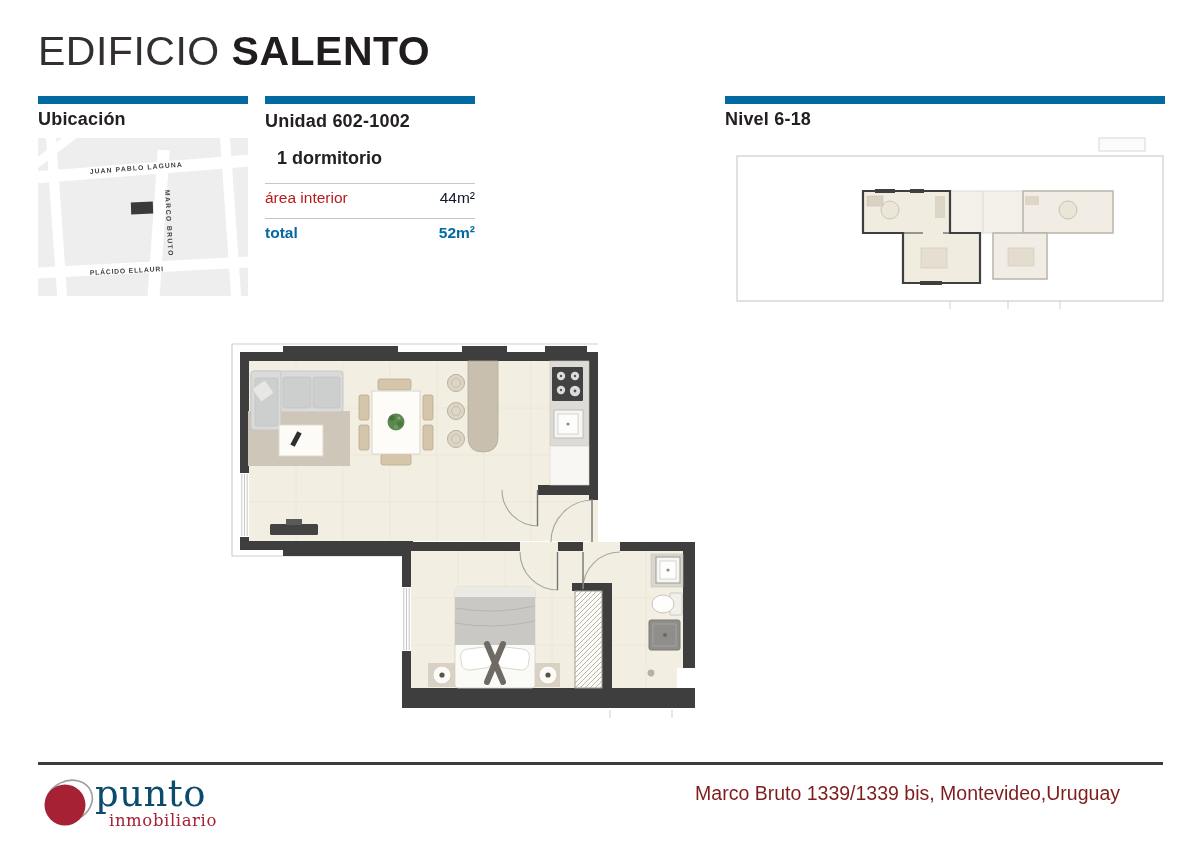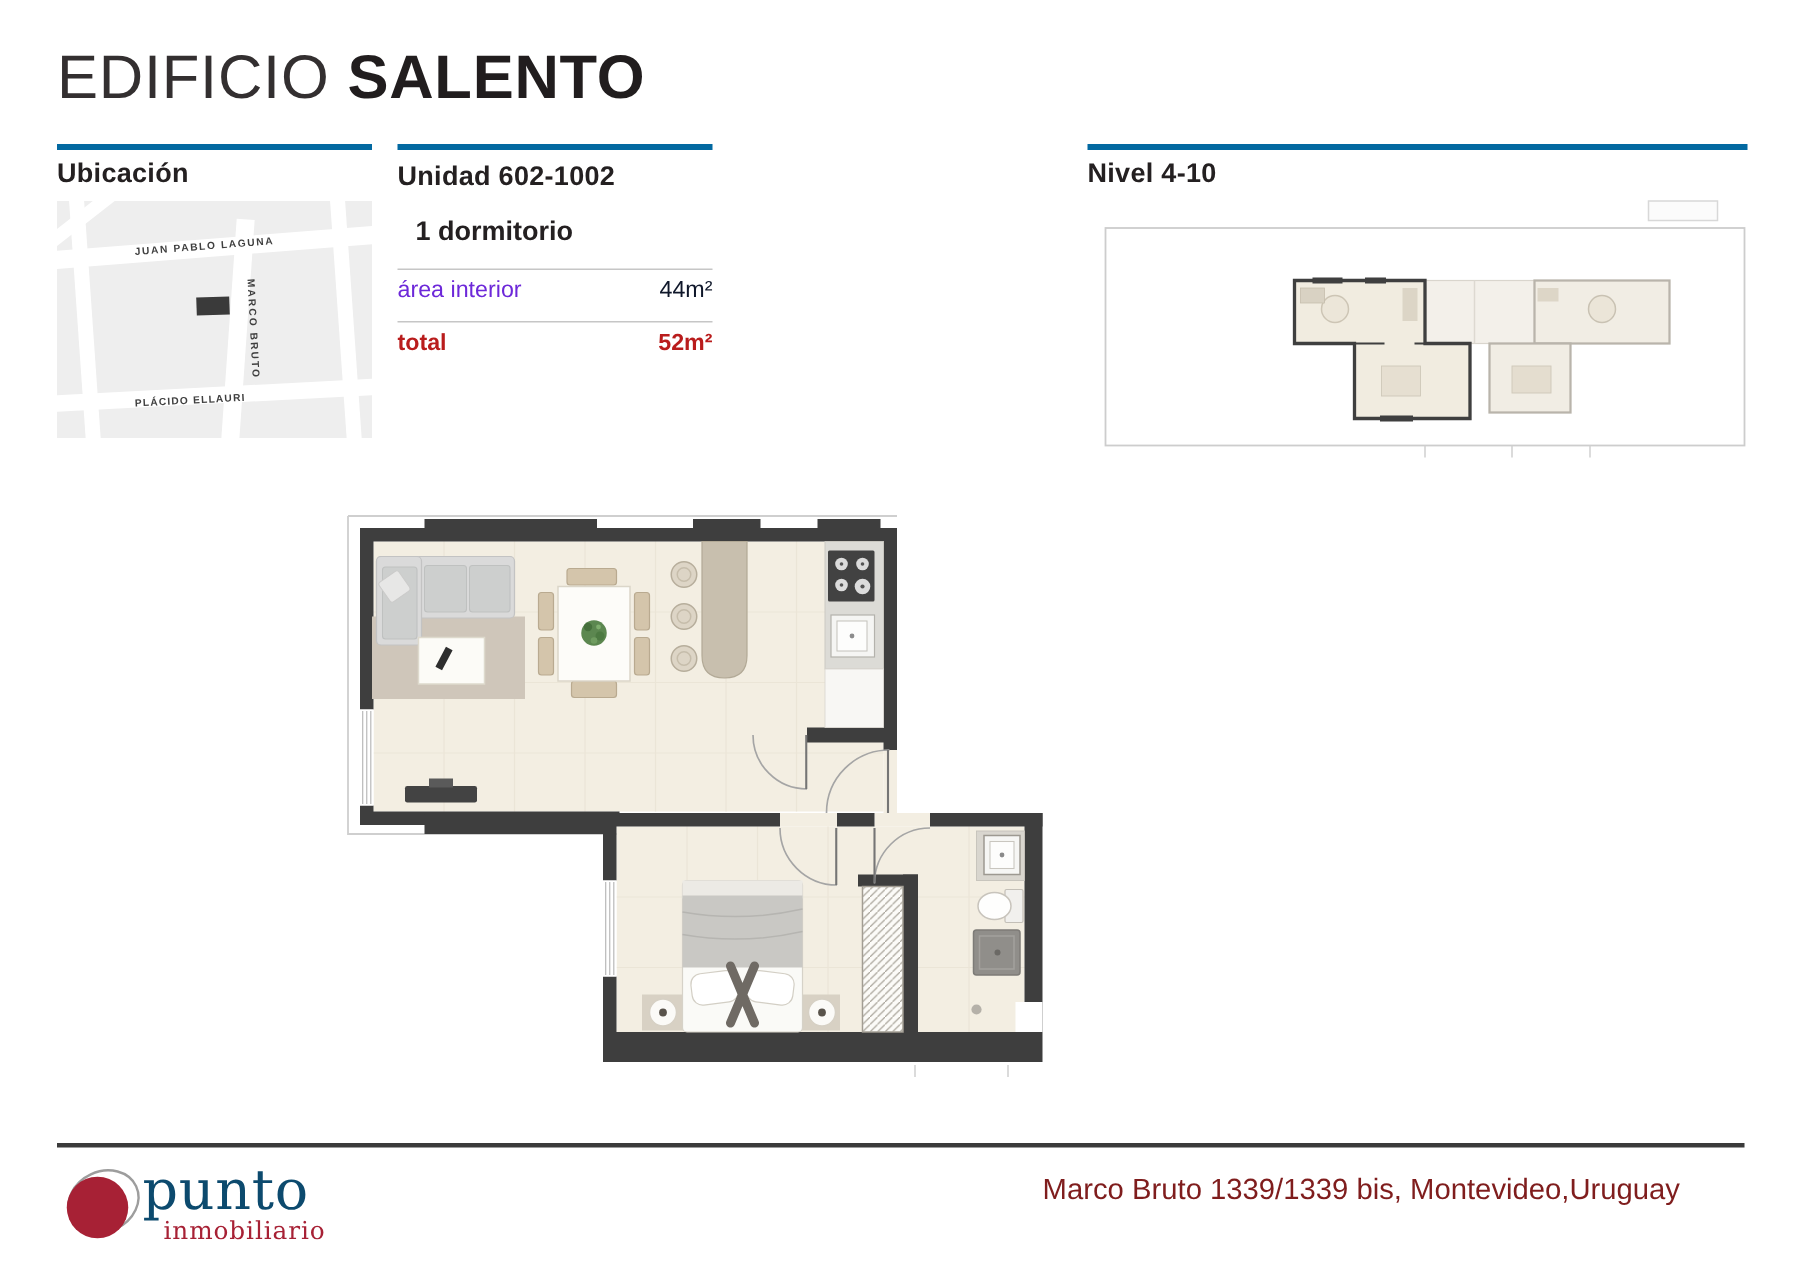--- a/index.html
+++ b/index.html
@@ -4,32 +4,32 @@
 <style>
   html,body{margin:0;padding:0;background:#fff;}
   body{font-family:"Liberation Sans",sans-serif;-webkit-font-smoothing:antialiased;}
   .page{position:relative;width:1200px;height:847px;background:#ffffff;overflow:hidden;}
 
   
   .title{position:absolute;left:38px;top:28px;font-size:41px;letter-spacing:.5px;color:#332f30;font-weight:400;}
   .title b{font-weight:700;color:#211d1e;}
 
   
-  .col{position:absolute;border-top:4px solid #0369a1;}
+  .col{position:absolute;border-top:8px solid #0369a1;}
   .col h3{margin:5px 0 8px 0;font-size:18px;font-weight:700;color:#242021;letter-spacing:.2px;}
   .col-ubicacion{left:38px;top:96px;width:210px;}
   .col-unidad{left:265px;top:96px;width:210px;}
   .col-nivel{left:725px;top:96px;width:440px;}
   .col-unidad h3{margin:5px 0 0 0;line-height:25px;}
   .unit-sub{margin:12px;font-size:18px;font-weight:700;color:#242021;line-height:25px;}
   .rule-thin{height:1px;background:#c6c6c6;margin-top:7px;}
   .arow{display:flex;justify-content:space-between;align-items:baseline;padding:5px 0 4px 0;font-size:15.5px;}
-  .arow .lbl{color:#6d28d9;}
+  .arow .lbl{color:#b91c1c;}
   .arow .val{color:#0f172a;}
-  .arow.bold .lbl,.arow.bold .val{color:#b91c1c;font-weight:700;}
+  .arow.bold .lbl,.arow.bold .val{color:#0369a1;font-weight:700;}
 
   
   .mainplan{position:absolute;left:220px;top:338px;}
   .levelplan{display:block;margin-top:-2px;}
   .mapbox{display:block;margin-top:2px;}
 
   
   .footer-rule{position:absolute;left:38px;top:762px;width:1125px;height:3px;background:#3b3b3b;}
   .logo{position:absolute;left:36px;top:772px;width:260px;height:70px;}
   .logo svg{position:absolute;left:0;top:2px;}
@@ -76,21 +76,21 @@
       <span class="val">44m²</span>
     </div>
     <div class="rule-thin"></div>
     <div class="arow bold">
       <span class="lbl">total</span>
       <span class="val">52m²</span>
     </div>
   </div>
 
   <div class="col col-nivel">
-    <h3>Nivel 4-10</h3>
+    <h3>Nivel 6-18</h3>
     <svg class="levelplan" width="440" height="180" viewBox="0 0 440 180">
       <rect x="374" y="2" width="46" height="13" fill="#fbfbfb" stroke="#d8d8d8"></rect>
       <rect x="12" y="20" width="426" height="145" fill="#ffffff" stroke="#cdcdcd" stroke-width="1.2"></rect>
       <g>
         <rect x="225" y="55" width="73" height="42" fill="#f3f0ea" stroke="#d9d5cd" stroke-width="0.8"></rect>
         <path d="M258 55 V97" stroke="#ddd9d1" fill="none"></path>
       </g>
       <g>
         <rect x="298" y="55" width="90" height="42" fill="#f1ede4" stroke="#b9b4ab" stroke-width="1.5"></rect>
         <rect x="268" y="97" width="54" height="46" fill="#f1ede4" stroke="#b9b4ab" stroke-width="1.5"></rect>

